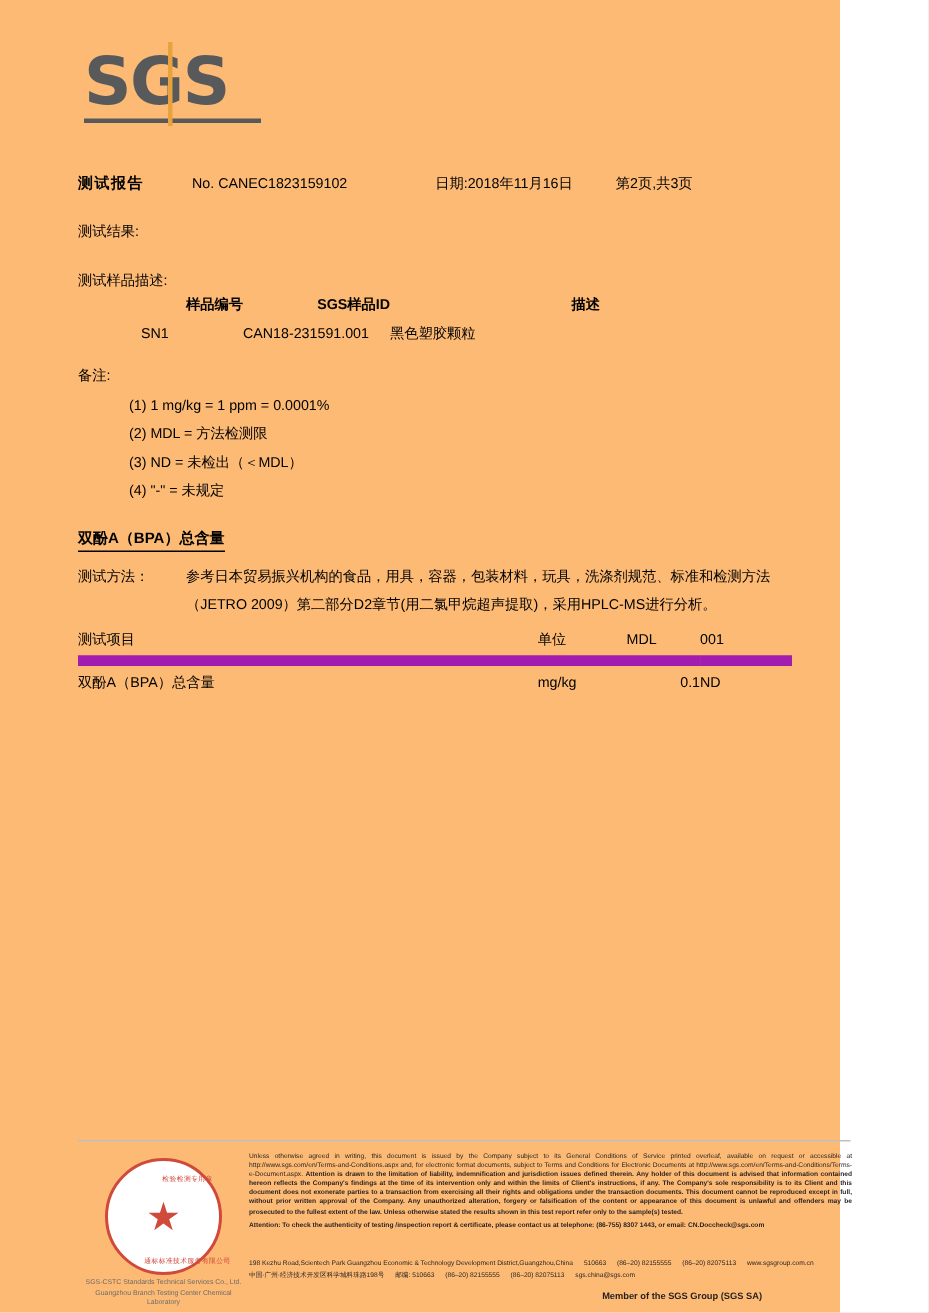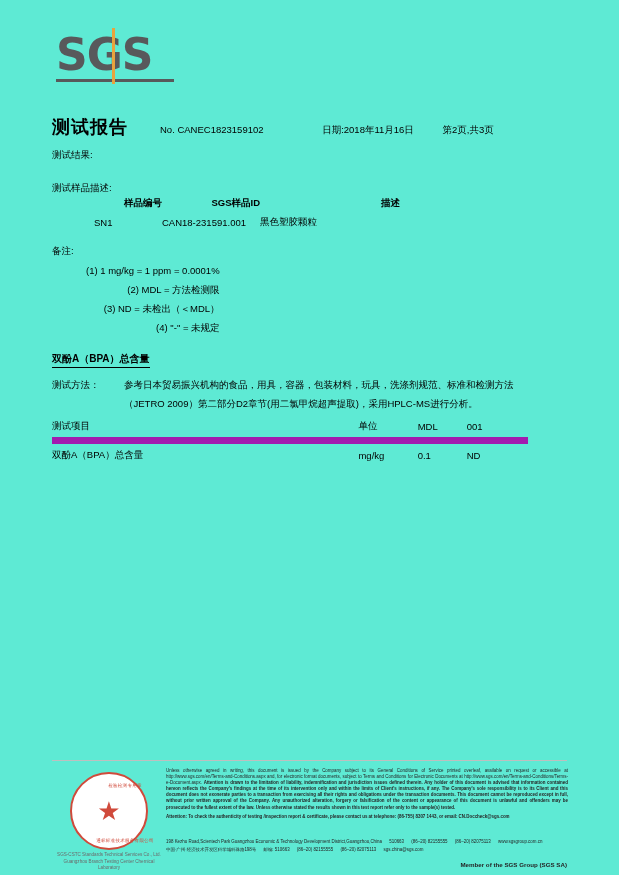--- a/index.html
+++ b/index.html
@@ -11,23 +11,23 @@
   body {
     width: 619px;
     height: 875px;
     font-family: "Liberation Sans", sans-serif;
     color: #000000;
     position: relative;
     overflow: hidden;
   }
   .page {
     position: relative;
-    width: 619px;
+    width: 560px;
     height: 875px;
-    background: #5eead4;
+    background: #fdba74;
   }
   
   .logo-block {
     position: absolute;
     left: 56px;
     top: 33px;
     width: 120px;
   }
   .logo-text {
     font-family: "DejaVu Sans", sans-serif;
@@ -55,21 +55,21 @@
   
   .title-row {
     position: absolute;
     left: 52px;
     top: 115px;
     width: 515px;
     display: flex;
     align-items: baseline;
   }
   .doc-title {
-    font-size: 18px;
+    font-size: 10px;
     font-weight: bold;
     color: #000;
     letter-spacing: 1px;
     white-space: nowrap;
   }
   .title-meta {
     margin-left: 32px;
     font-size: 9.5px;
     white-space: nowrap;
   }
@@ -111,21 +111,20 @@
   .col-desc{ width: 140px; }
   .sample-table td.col-no { padding-left: 8px; }
 
   .remarks-label { left: 52px; top: 243px; }
   .remarks-list {
     position: absolute;
     left: 86px;
     top: 261px;
     font-size: 9.5px;
     line-height: 19px;
-    text-align: right;
   }
   .remarks-list div { white-space: nowrap; }
 
   
   .section-heading {
     position: absolute;
     left: 52px;
     top: 352px;
     font-size: 10px;
     font-weight: bold;
@@ -158,21 +157,21 @@
     padding: 0 0 4px 0;
     border-bottom: 7px solid #a21caf;
     white-space: nowrap;
   }
   .result-table tbody td {
     padding: 5px 0 0 0;
     white-space: nowrap;
   }
   .rt-item { width: 300px; }
   .rt-unit { width: 58px; }
-  .rt-mdl  { width: 48px; }
+  .rt-mdl  { width: 48px; text-align: right; }
   .rt-val  { width: 60px; margin-left: 32px; }
 
   
   .footer-rule {
     position: absolute;
     left: 52px;
     top: 760px;
     width: 515px;
     height: 1px;
     background: #bfbfbf;

